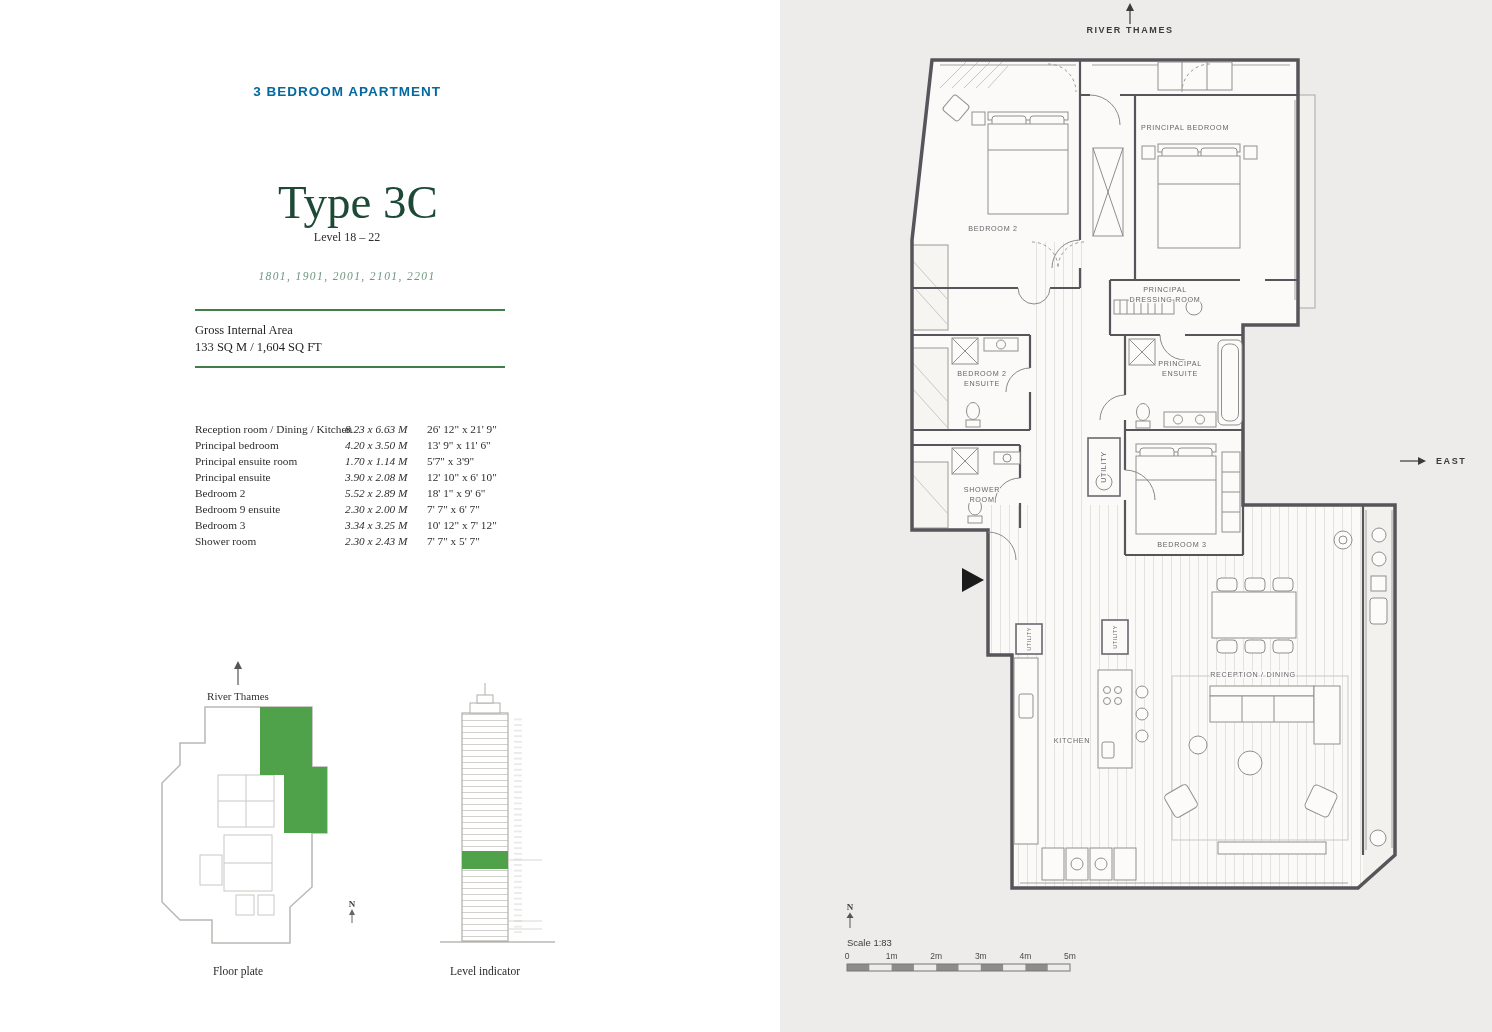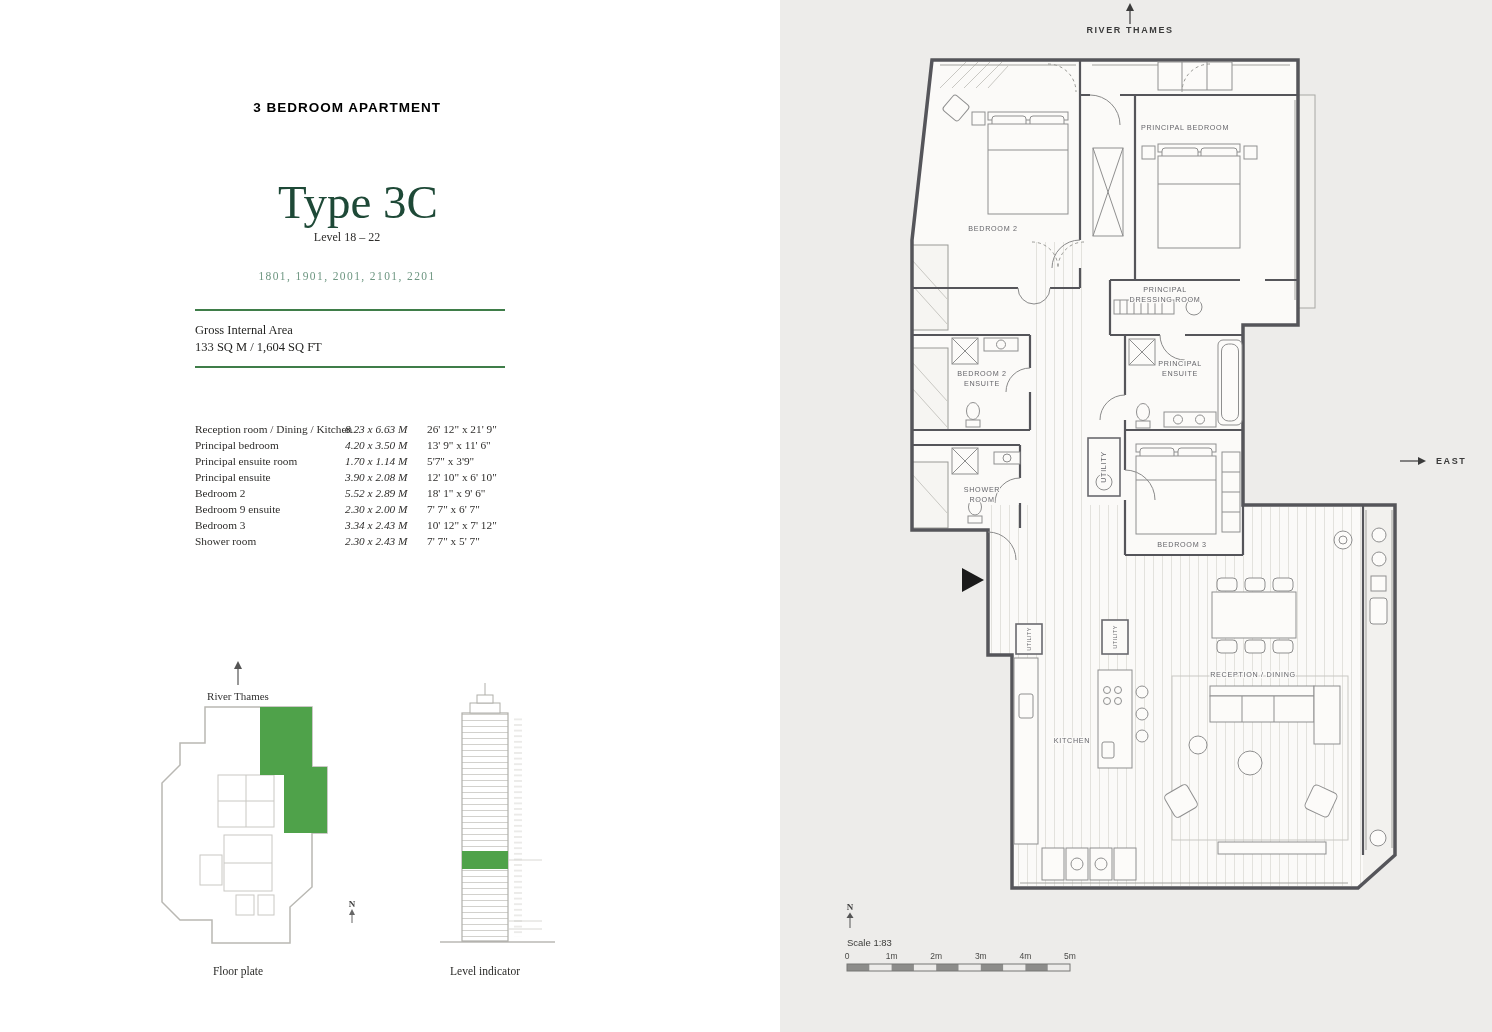--- a/index.html
+++ b/index.html
@@ -2,27 +2,27 @@
 <html style="--accent-dark: #1e4937; --accent-green: #4fa24a; --green-muted: #6d9681; --rule-green: #3f7d49; --panel-bg: #edecea; --ink: #2e2d2b; --wall-gray: #55555a;"><head>
 <meta charset="utf-8">
 <style>
   html,body{margin:0;padding:0;}
   body{width:1492px;height:1032px;position:relative;background:#ffffff;
        font-family:"Liberation Serif", serif;color:var(--ink,#2e2d2b);overflow:hidden;}
 
   .right-panel{position:absolute;left:780px;top:0;width:712px;height:1032px;background:var(--panel-bg,#edecea);}
 
   
-  .apt-header{position:absolute;left:160px;top:100px;width:374px;text-align:center;
-     font-family:"Liberation Sans",sans-serif;font-weight:bold;font-size:13.5px;letter-spacing:1px;color:#000000;}
+  .apt-header{position:absolute;left:160px;top:84px;width:374px;text-align:center;
+     font-family:"Liberation Sans",sans-serif;font-weight:bold;font-size:13.5px;letter-spacing:1px;color:#0369a1;}
   .type-title{position:absolute;left:160px;top:164px;width:374px;margin:11px;text-align:center;
      font-weight:400;font-size:47px;color:var(--accent-dark,#1e4937);}
   .level-range{position:absolute;left:160px;top:230px;width:374px;text-align:center;font-size:12px;color:#2e2d2b;}
   .unit-numbers{position:absolute;left:160px;top:270px;width:374px;text-align:center;
-     font-size:11.5px;letter-spacing:1.4px;color:var(--green-muted,#6d9681);}
+     font-size:11.5px;letter-spacing:1.4px;color:var(--green-muted,#6d9681);font-style:italic;}
   .rule{position:absolute;left:195px;width:310px;height:2px;background:var(--rule-green,#3f7d49);}
   .rule-top{top:309px;} .rule-bottom{top:366px;}
   .gia{position:absolute;left:195px;top:322px;width:310px;text-align:left;font-size:12.5px;line-height:1.38;color:#1f1f1d;}
 
   .dims{position:absolute;left:195px;top:421px;width:318px;font-size:11.3px;}
   .dim-row{display:grid;grid-template-columns:150px 82px auto;line-height:16px;}
   .dim-name{white-space:nowrap;} .dim-metric{white-space:nowrap;font-style:italic;} .dim-imperial{white-space:nowrap;}
 
   .minis{position:absolute;left:140px;top:655px;}
 
@@ -84,21 +84,21 @@
     <span class="dim-metric">5.52 x 2.89 M</span>
     <span class="dim-imperial">18' 1" x 9' 6"</span>
   </div>
   <div class="dim-row">
     <span class="dim-name">Bedroom 9 ensuite</span>
     <span class="dim-metric">2.30 x 2.00 M</span>
     <span class="dim-imperial">7' 7" x 6' 7"</span>
   </div>
   <div class="dim-row">
     <span class="dim-name">Bedroom 3</span>
-    <span class="dim-metric">3.34 x 2.43 M</span>
+    <span class="dim-metric">3.34 x 3.25 M</span>
     <span class="dim-imperial">10' 12" x 7' 12"</span>
   </div>
   <div class="dim-row">
     <span class="dim-name">Shower room</span>
     <span class="dim-metric">2.30 x 2.43 M</span>
     <span class="dim-imperial">7' 7" x 5' 7"</span>
   </div>
 </div>
 
 <svg class="minis" width="420" height="335" viewBox="0 0 420 335">

